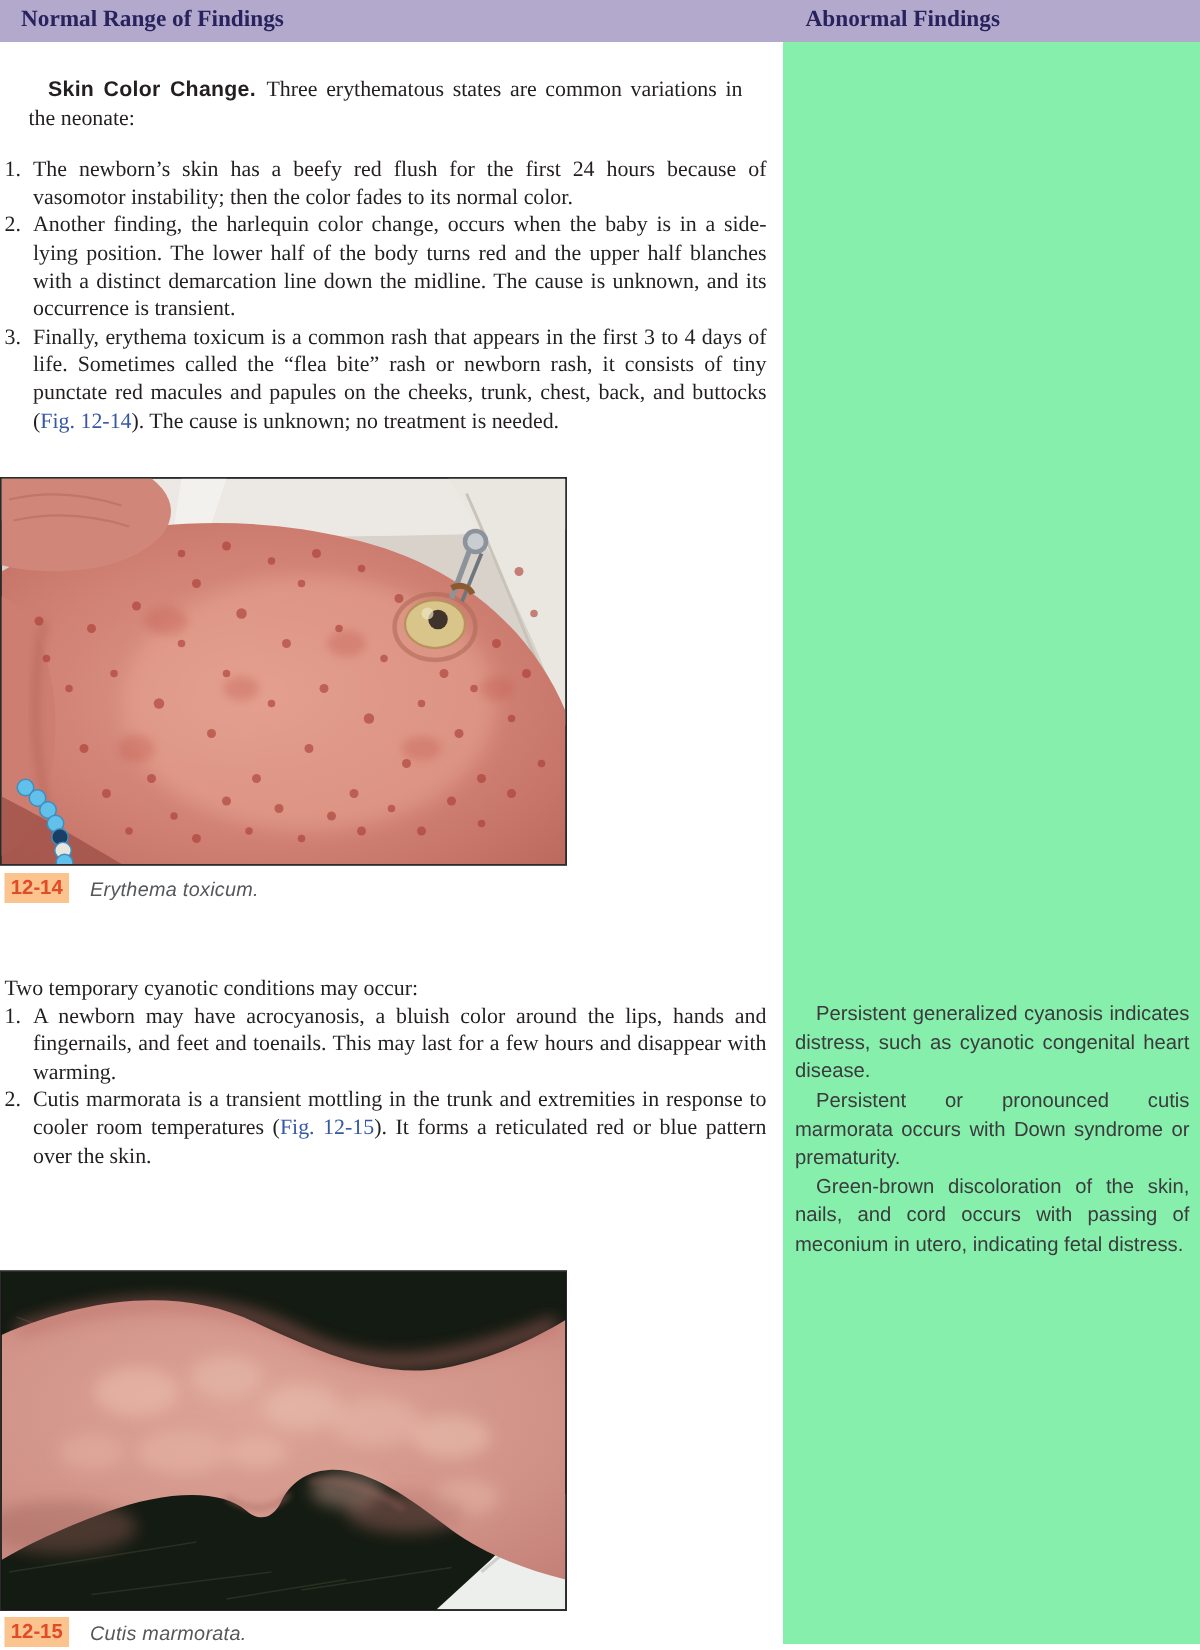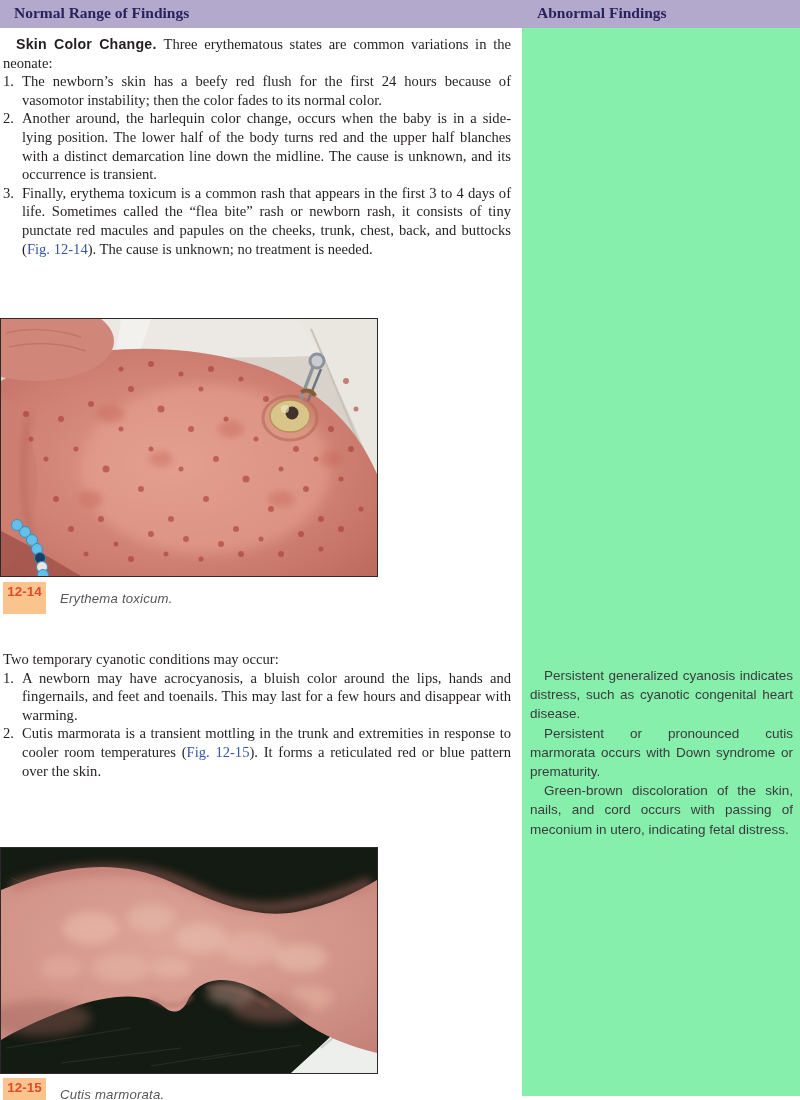--- a/index.html
+++ b/index.html
@@ -25,41 +25,41 @@
     position:absolute; top:638px; left:8px; width:263px;
     font-family:"Liberation Sans", sans-serif; font-size:13.5px; line-height:19.2px;
     color:#3b3b3d; text-align:justify;
   }
   .abnormal-text p { margin:0; text-indent:14px; }
 
   
   .body-block { position:absolute; left:3px; width:508px; font-size:14.6px; line-height:18.6px; text-align:justify; }
   .sec1 { top:35px; }
   .sec2 { top:650px; }
-  .para-first { margin:0; text-indent:13px; }
+  .para-first { margin:16px; text-indent:13px; }
   .runin {
     font-family:"Liberation Sans", sans-serif; font-weight:bold; font-size:14.2px;
     letter-spacing:0.2px; margin-right:7px;
   }
   .intro-line { margin:0; }
   .oli { position:relative; padding-left:19px; margin:0; }
   .oli .num { position:absolute; left:0; top:0; }
   .figref { color:#3558a6; }
   b { font-weight:normal; }
 
   
   .photo { position:absolute; left:0; border:1px solid #2b2b2b; overflow:hidden; background:#000; }
   .photo svg { display:block; }
   .photo1 { top:318px; width:376px; height:257px; }
   .photo2 { top:847px; width:376px; height:225px; }
   .figcap { position:absolute; left:3px; height:20px; white-space:nowrap; }
   .figcap1 { top:582px; }
   .figcap2 { top:1078px; }
   .figlabel {
-    display:inline-block; vertical-align:middle; width:43px; height:32px;
+    display:inline-block; vertical-align:middle; width:43px; height:20px;
     background:#fbc38e; color:#e04b28; font-family:"Liberation Sans", sans-serif;
     font-weight:bold; font-size:13.5px; line-height:20px; text-align:center;
   }
   .figcaption-text {
     display:inline-block; vertical-align:middle; margin-left:14px;
     font-family:"Liberation Sans", sans-serif; font-size:13.2px; color:#55575a;
     letter-spacing:0.2px;
     font-style:italic;
   }
 </style>
@@ -77,21 +77,21 @@
     <div class="abnormal-text">
       <p>Persistent generalized cyanosis indicates distress, such as cyanotic congenital heart disease.</p>
       <p>Persistent or pronounced cutis marmorata occurs with Down syndrome or prematurity.</p>
       <p>Green-brown discoloration of the skin, nails, and cord occurs with passing of meconium in utero, indicating fetal distress.</p>
     </div>
   </div>
 
   <div class="body-block sec1">
     <p class="para-first"><span class="runin">Skin Color Change.</span><span>Three erythematous states are common variations in the neonate:</span></p>
     <div class="oli"><span class="num">1.</span><span>The newborn’s skin has a beefy red flush for the first 24 hours because of vasomotor instability; then the color fades to its normal color.</span></div>
-    <div class="oli"><span class="num">2.</span><span>Another around, the </span><b>harlequin color change,</b><span> occurs when the baby is in a side-lying position. The lower half of the body turns red and the upper half blanches with a distinct demarcation line down the midline. The cause is unknown, and its occurrence is transient.</span></div>
+    <div class="oli"><span class="num">2.</span><span>Another finding, the </span><b>harlequin color change,</b><span> occurs when the baby is in a side-lying position. The lower half of the body turns red and the upper half blanches with a distinct demarcation line down the midline. The cause is unknown, and its occurrence is transient.</span></div>
     <div class="oli"><span class="num">3.</span><span>Finally, </span><b>erythema toxicum</b><span> is a common rash that appears in the first 3 to 4 days of life. Sometimes called the “flea bite” rash or newborn rash, it consists of tiny punctate red macules and papules on the cheeks, trunk, chest, back, and buttocks (</span><span class="figref">Fig. 12-14</span><span>). The cause is unknown; no treatment is needed.</span></div>
   </div>
 
   <div class="photo photo1">
     <svg width="376" height="257" viewBox="0 0 376 257" xmlns="http://www.w3.org/2000/svg">
       <defs>
         <radialGradient id="skinG1" cx="45%" cy="50%" r="75%">
           <stop offset="0%" stop-color="#df9788"></stop>
           <stop offset="55%" stop-color="#d2« silence »" stop-opacity="0"></stop>
         </radialGradient>

